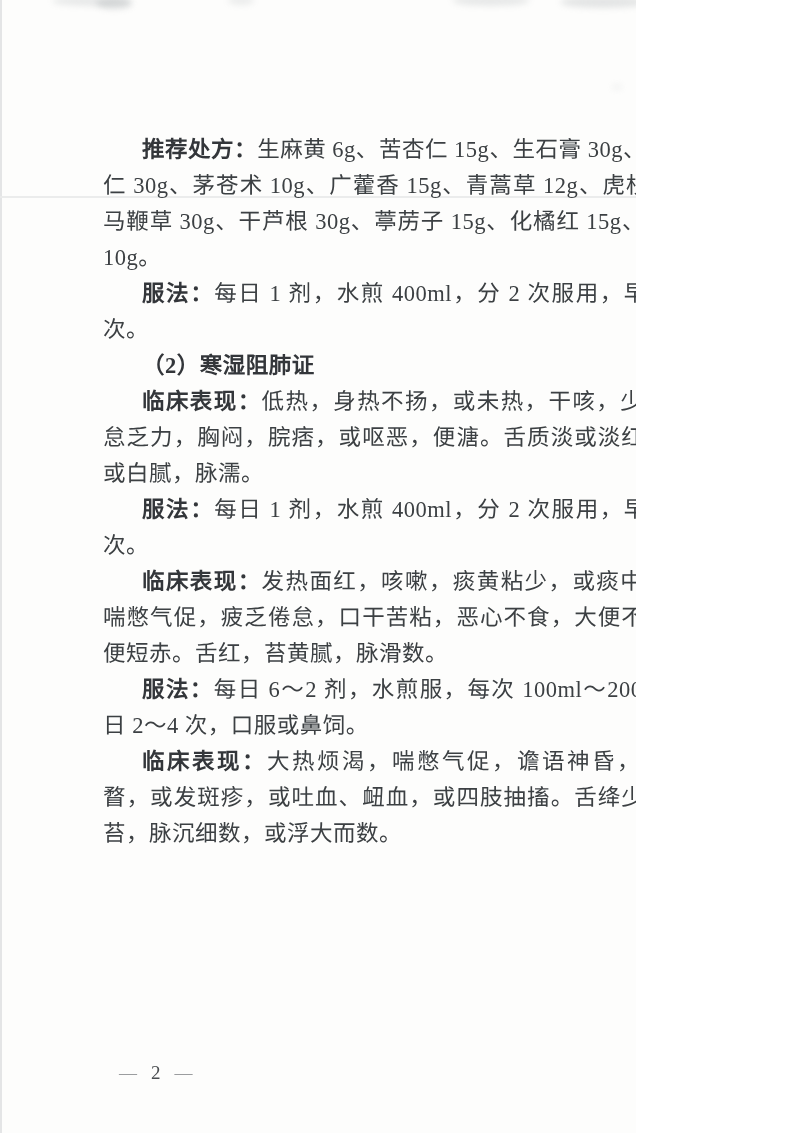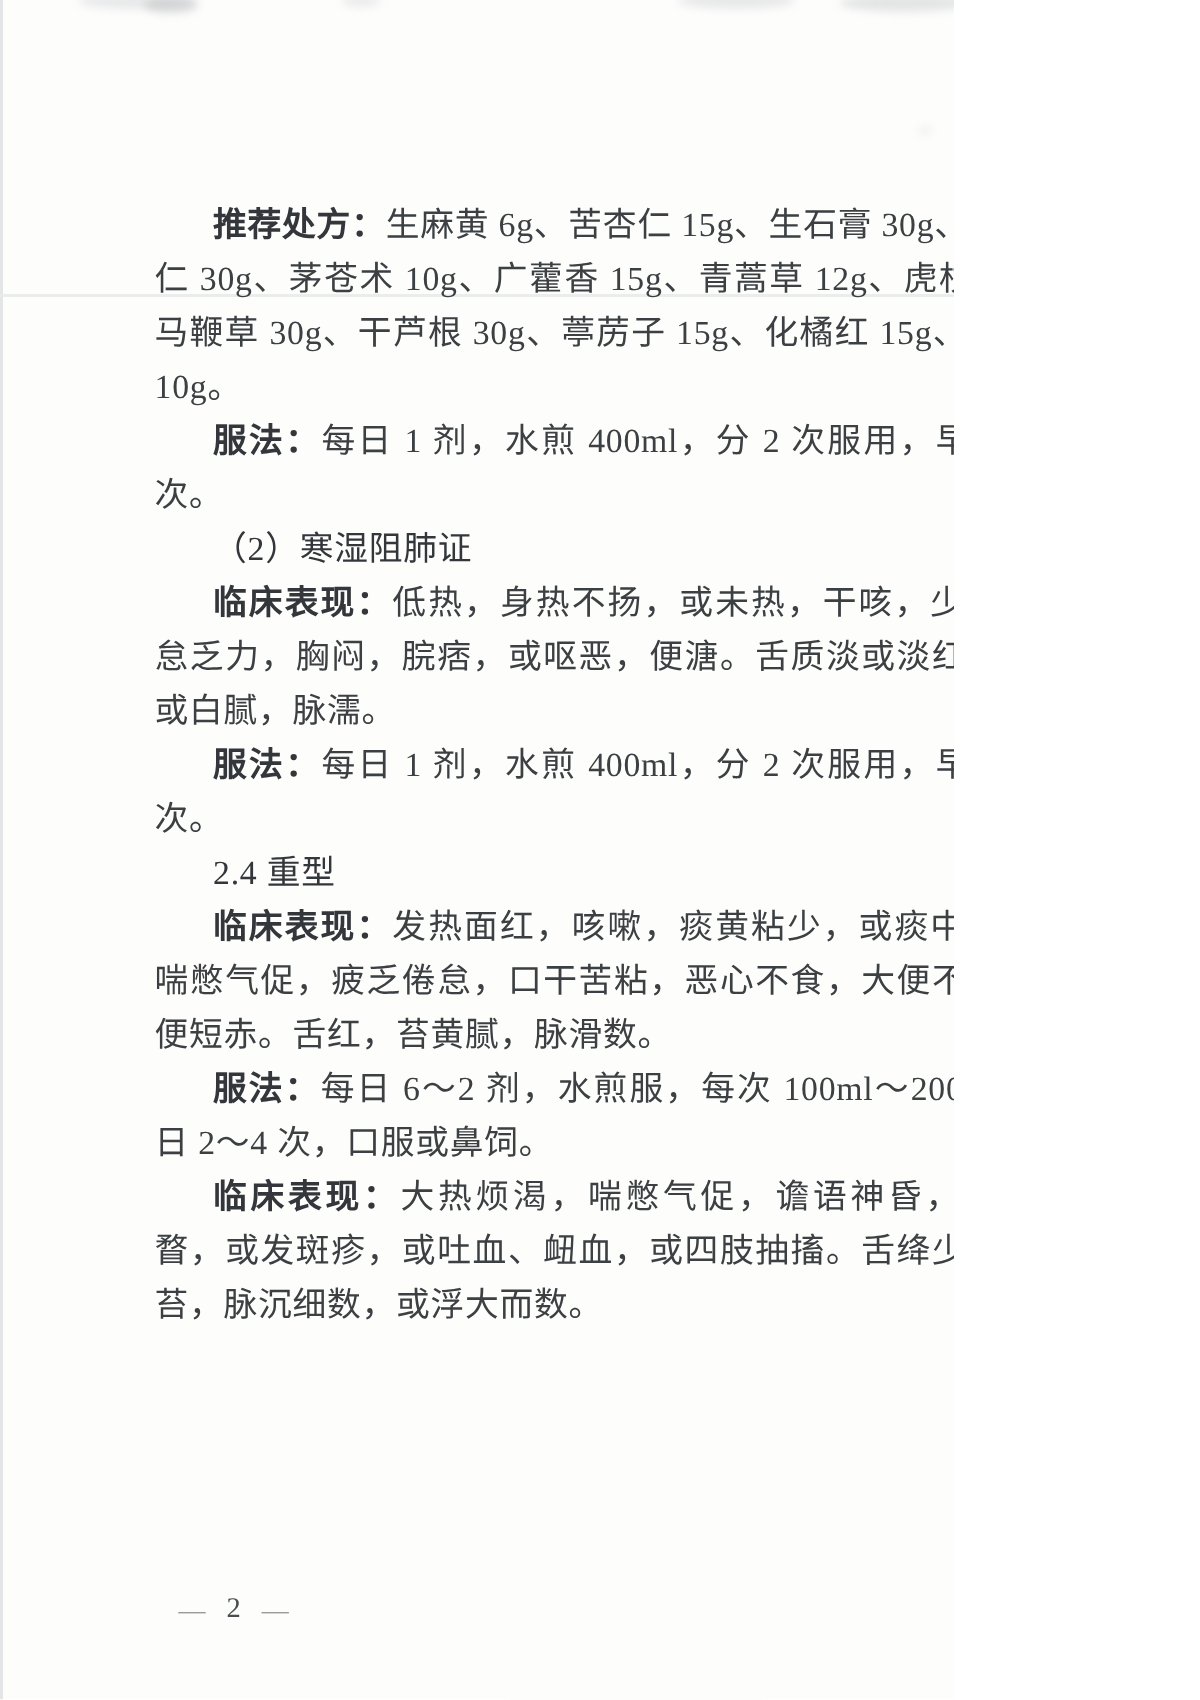--- a/index.html
+++ b/index.html
@@ -53,21 +53,21 @@
     line-height: 36px;
     letter-spacing: 0.5px;
     color: #3c4043;
     text-align: justify;
   }
   .content p {
     margin: 0;
     text-indent: 39px;
   }
   .content p.heading {
-    font-weight: normal;
+    font-weight: bold;
     text-align: left;
     color: #33363a;
   }
   .content .label {
     font-weight: bold;
     color: #33363a;
   }
   
   .footer {
     position: absolute;
@@ -99,21 +99,20 @@
   <div class="smudge s7"></div>
   <div class="edge-left"></div>
   <div class="scan-band"></div>
 
   <main class="content" id="content">
       <p class="para body"><span class="label">推荐处方：</span><span>生麻黄 6g、苦杏仁 15g、生石膏 30g、生薏苡仁 30g、茅苍术 10g、广藿香 15g、青蒿草 12g、虎杖 20g、马鞭草 30g、干芦根 30g、葶苈子 15g、化橘红 15g、生甘草 10g。</span></p>
       <p class="para body"><span class="label">服法：</span><span>每日 1 剂，水煎 400ml，分 2 次服用，早晚各 1 次。</span></p>
       <p class="para heading"><span>（2）寒湿阻肺证</span></p>
       <p class="para body"><span class="label">临床表现：</span><span>低热，身热不扬，或未热，干咳，少痰，倦怠乏力，胸闷，脘痞，或呕恶，便溏。舌质淡或淡红，苔白或白腻，脉濡。</span></p>
       <p class="para body"><span class="label">服法：</span><span>每日 1 剂，水煎 400ml，分 2 次服用，早晚各 1 次。</span></p>
-      <p class="para heading"><span>2.4 重型</span></p>
       <p class="para body"><span class="label">临床表现：</span><span>发热面红，咳嗽，痰黄粘少，或痰中带血，喘憋气促，疲乏倦怠，口干苦粘，恶心不食，大便不畅，小便短赤。舌红，苔黄腻，脉滑数。</span></p>
       <p class="para body"><span class="label">服法：</span><span>每日 6～2 剂，水煎服，每次 100ml～200ml，一日 2～4 次，口服或鼻饲。</span></p>
       <p class="para body"><span class="label">临床表现：</span><span>大热烦渴，喘憋气促，谵语神昏，视物错瞀，或发斑疹，或吐血、衄血，或四肢抽搐。舌绛少苔或无苔，脉沉细数，或浮大而数。</span></p>
     </main>
 
   <footer class="footer">
     <span class="dash">—</span>
     <span class="num">2</span>
     <span class="dash">—</span>
   </footer>

